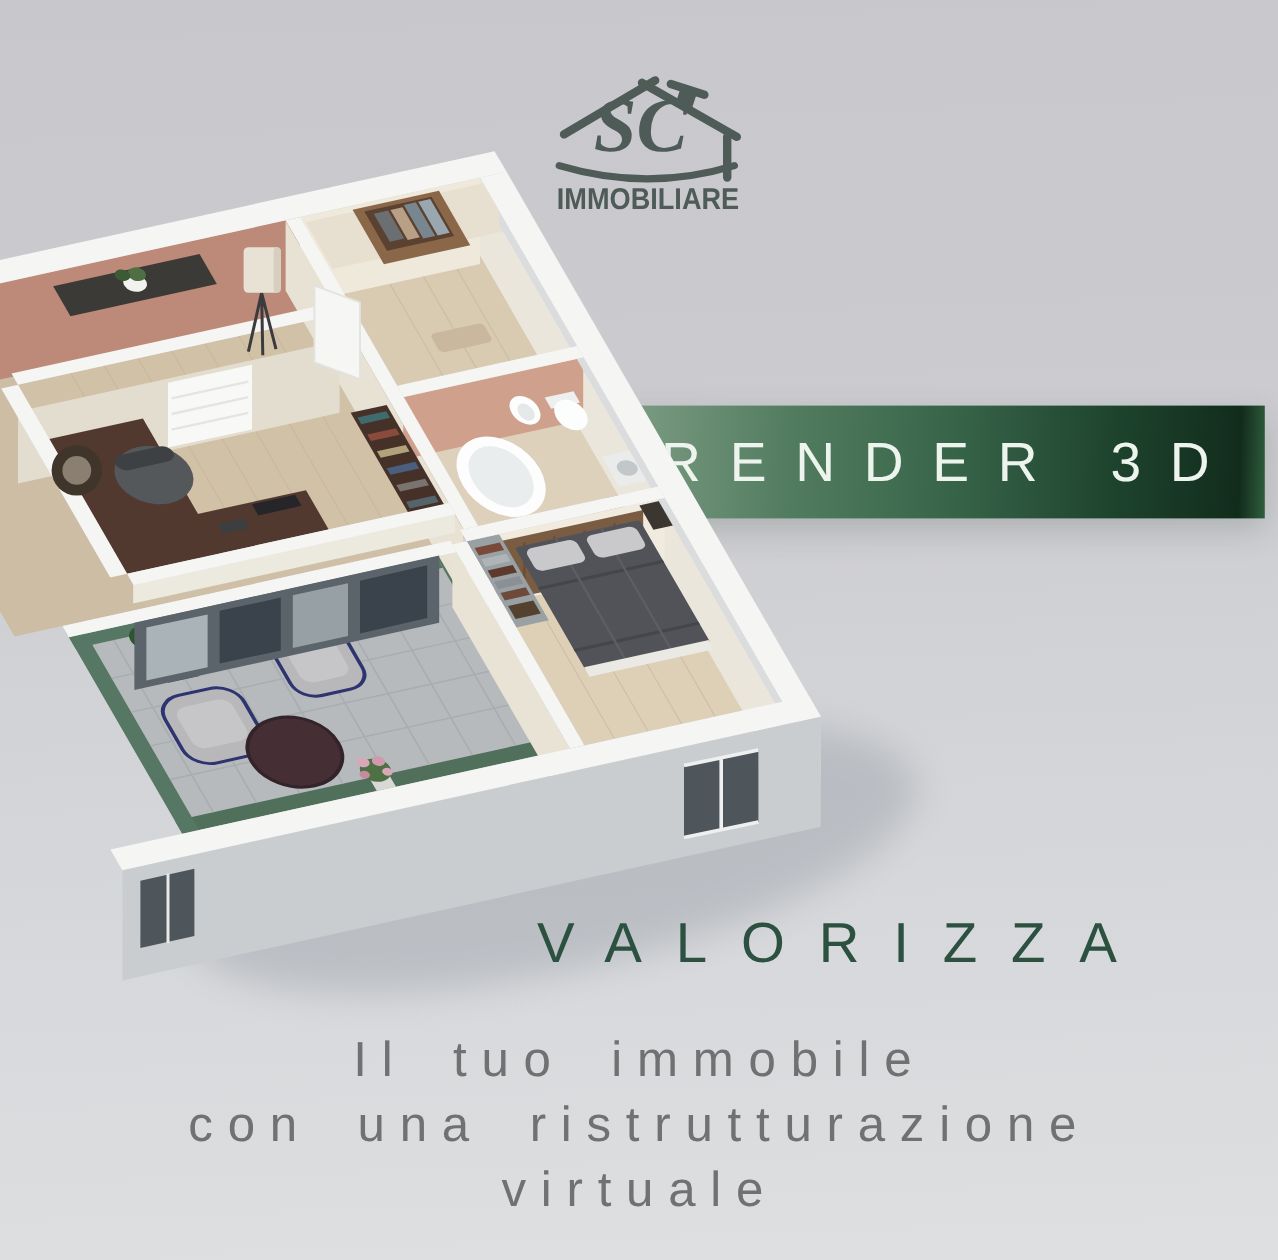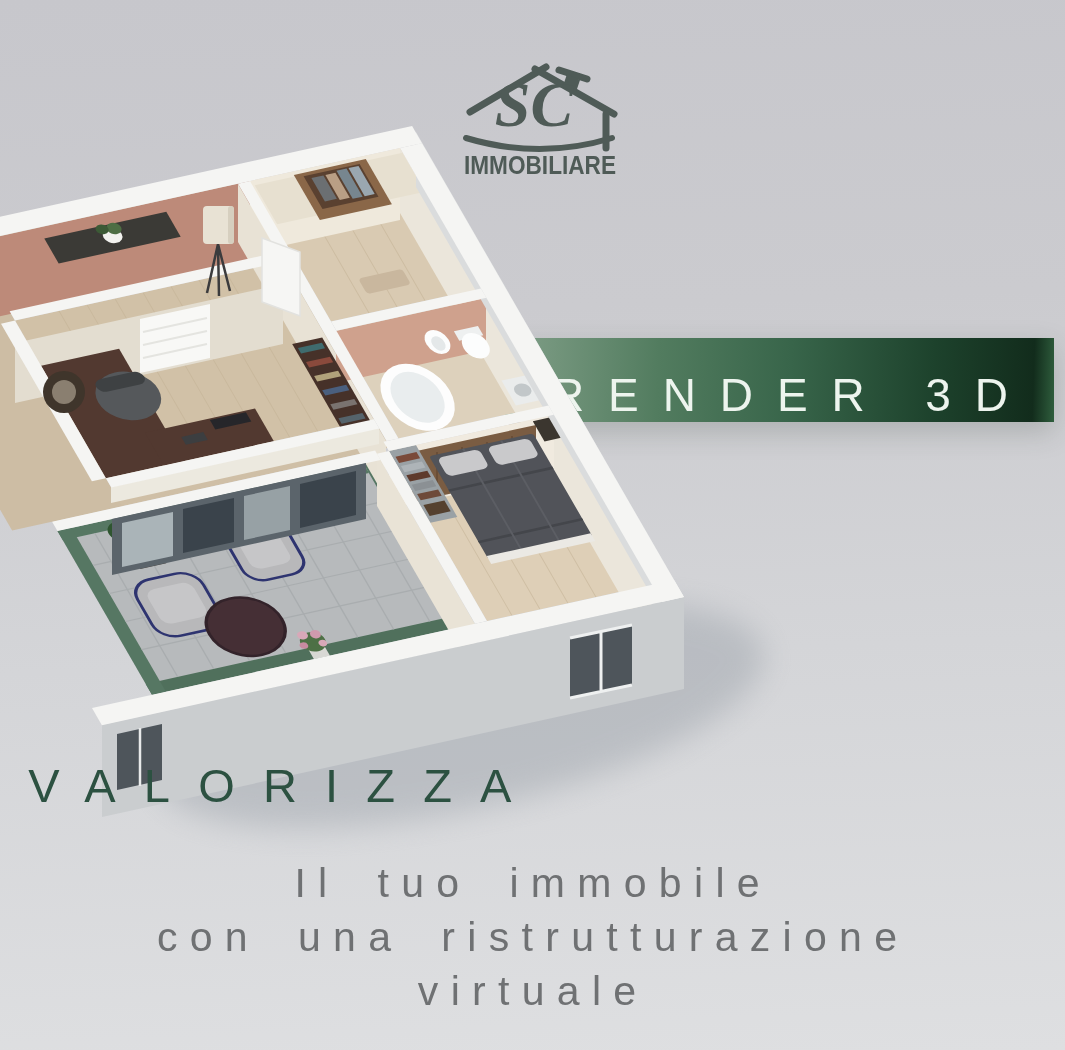--- a/index.html
+++ b/index.html
@@ -6,32 +6,32 @@
   body{font-family:"Liberation Sans", sans-serif;}
   #canvas{
     position:relative;width:1065px;height:1050px;overflow:hidden;
     background:linear-gradient(178deg,#c7c7cc 0%,#cbcbcf 30%,#d4d5d8 62%,#dedfe1 100%);
   }
   .abs{position:absolute;}
   
   #logo{left:438px;top:52px;width:210px;height:130px;}
   
   #banner{
-    left:505px;top:338px;width:549px;height:84px;
+    left:505px;top:338px;width:549px;height:94px;
     background:linear-gradient(92deg,#82a089 0%,#527c5f 28%,#38654a 52%,#1d422c 78%,#122c1c 96%,#2f5e3d 100%);
-    display:flex;align-items:flex-end;justify-content:center;
+    display:flex;align-items:center;justify-content:center;
     box-shadow:0 10px 26px rgba(55,70,60,.22);
   }
   #banner .label{
     color:#edf4ee;font-size:46px;font-weight:400;
     letter-spacing:.52em;text-indent:.52em;white-space:nowrap;
   }
   
   #headline{
-    left:0;top:758px;width:959px;text-align:left;
+    left:0;top:758px;width:959px;text-align:right;
     color:#2c5141;font-size:47px;letter-spacing:.60em;text-indent:.60em;font-weight:400;
   }
   .subline{
     left:0;width:1054px;text-align:center;color:#6f7173;font-weight:400;
     font-size:41px;letter-spacing:.30em;text-indent:.30em;word-spacing:.35em;white-space:nowrap;
   }
   #subline1{top:860px;}
   #subline2{top:914px;}
   #subline3{top:968px;}
   svg text{font-family:"Liberation Sans", sans-serif;}

